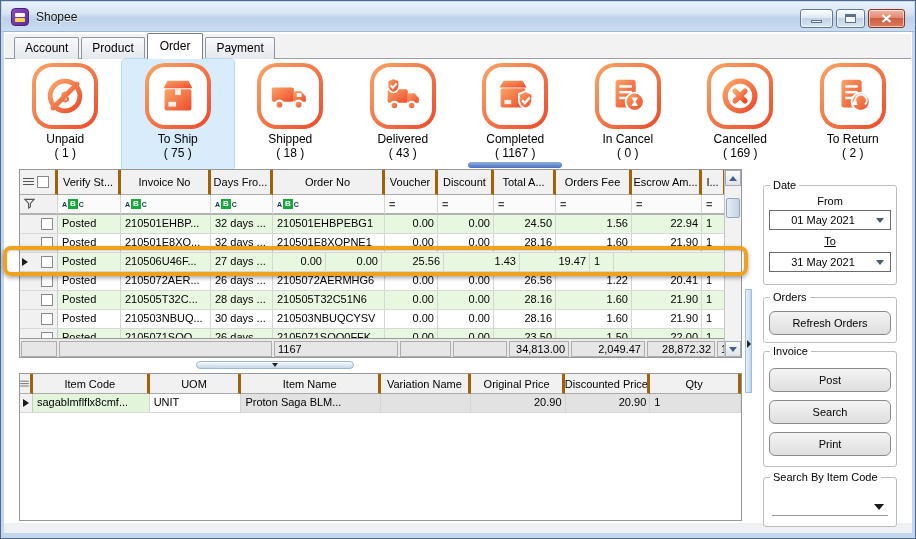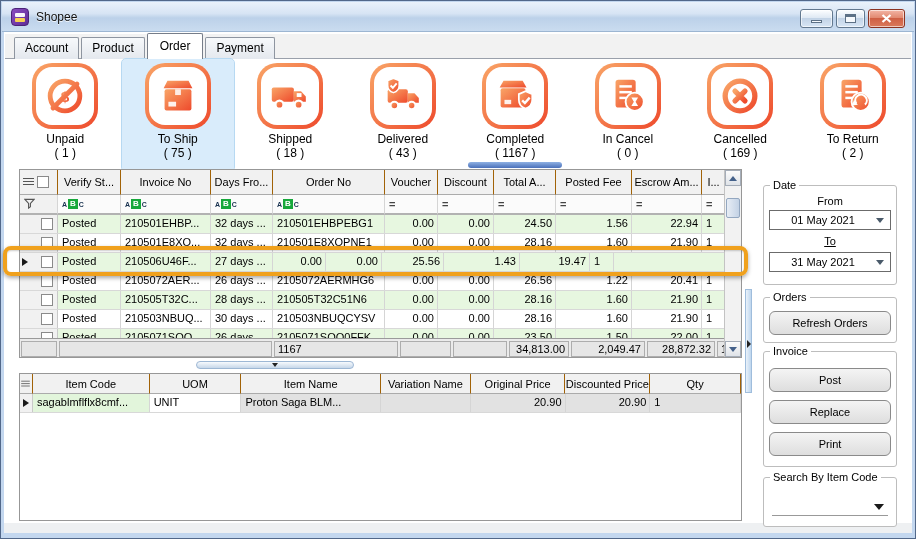--- a/index.html
+++ b/index.html
@@ -36,21 +36,21 @@
   .stitem.sel { background:#d9ecfb; outline:1px solid #b7d9f2; }
   .stico { width:66px; height:66px; border-radius:20px; background:linear-gradient(135deg,#f9a567,#ee4a2c); padding:4px; }
   .stico-in { width:100%; height:100%; border-radius:16px; background:#fff; display:flex; align-items:center; justify-content:center; }
   .stlabel { margin-top:3px; font-size:12px; }
   .stcount { font-size:12px; }
   .stbar { margin-top:2px; width:94px; height:6px; border-radius:3px; background:linear-gradient(#8fb1e3,#4a70ba); }
 
   
   .grid { position:absolute; background:#fff; border:1px solid #979797; overflow:hidden; }
   .hrow, .frow, .drow, .srow { display:flex; }
-  .hcell { background:#f1f1f1; border-right:1px solid #a16207; border-bottom:1px solid #ababab; display:flex; align-items:center; justify-content:center;
+  .hcell { background:#f1f1f1; border-right:3px solid #a16207; border-bottom:1px solid #ababab; display:flex; align-items:center; justify-content:center;
     font-size:11px; overflow:hidden; white-space:nowrap; }
   .fcell { background:#fbfbfb; border-right:1px solid #d5d5d5; border-bottom:2px solid #b2b2b2; display:flex; align-items:center; padding-left:4px; overflow:hidden; }
   .cell { border-right:1px solid #d5d5d5; overflow:hidden; white-space:nowrap; text-overflow:ellipsis; padding:2px 3px 0 4px; font-size:11px; }
   .cell.r { text-align:right; }
   .drow { height:19px; border-bottom:1px solid #d8d8d8; background:#fff; }
   .drow.alt { background:#e7f7e0; }
   .ind { background:#f1f1f1; border-right:1px solid #c9c9c9; display:flex; align-items:center; justify-content:flex-end; padding-right:4px; gap:3px; flex:none; }
   .cb { width:12px; height:12px; background:#fff; border:1px solid #8a8a8a; flex:none; }
   .rowarrow { width:0; height:0; border-top:4px solid transparent; border-bottom:4px solid transparent; border-left:6px solid #1a1a1a; margin-right:auto; margin-left:2px; }
   .focuscell { outline:1px dotted #4d4d4d; outline-offset:-2px; }
@@ -312,21 +312,21 @@
               </svg></span>
             <span class="cb"></span>
           </div>
           <div class="hcell" style="width: 63px; height: 25px;">Verify St...</div>
           <div class="hcell" style="width: 90px; height: 25px;">Invoice No</div>
           <div class="hcell" style="width: 62px; height: 25px;">Days Fro...</div>
           <div class="hcell" style="width: 112px; height: 25px;">Order No</div>
           <div class="hcell" style="width: 53px; height: 25px;">Voucher</div>
           <div class="hcell" style="width: 56px; height: 25px;">Discount</div>
           <div class="hcell" style="width: 62px; height: 25px;">Total A...</div>
-          <div class="hcell" style="width: 76px; height: 25px;">Posted Fee</div>
+          <div class="hcell" style="width: 76px; height: 25px;">Orders Fee</div>
           <div class="hcell" style="width: 70px; height: 25px;">Escrow Am...</div>
           <div class="hcell" style="width: 24px; height: 25px;">I...</div>
         </div>
       </div>
     <div id="ogFilter">
         <div class="frow">
           <div class="fcell" style="width: 38px; height: 20px; background: rgb(241, 241, 241);">
             <span><svg width="11" height="11" viewBox="0 0 12 12">
                 <path d="M1 1.5 h10 l-4 4.5 v3.5 l-2 1.5 v-5 z" fill="none" stroke="#555" stroke-width="1.2"></path>
               </svg></span>
@@ -574,21 +574,21 @@
   </div>
 
   <div class="group" style="left:762px; top:296px; width:134px; height:46px;">
     <span class="gtitle">Orders</span>
     <div class="btn" style="top:13px;">Refresh Orders</div>
   </div>
 
   <div class="group" style="left:762px; top:350px; width:134px; height:116px;">
     <span class="gtitle">Invoice</span>
     <div class="btn" style="top:16px;">Post</div>
-    <div class="btn" style="top:48px;">Replace</div>
+    <div class="btn" style="top:48px;">Search</div>
     <div class="btn" style="top:80px;">Print</div>
   </div>
 
   <div class="group" style="left:762px; top:476px; width:134px; height:50px;">
     <span class="gtitle">Search By Item Code</span>
     <div class="searchcombo">
       <span class="tri-dn-blk"></span>
     </div>
   </div>
 </div>

